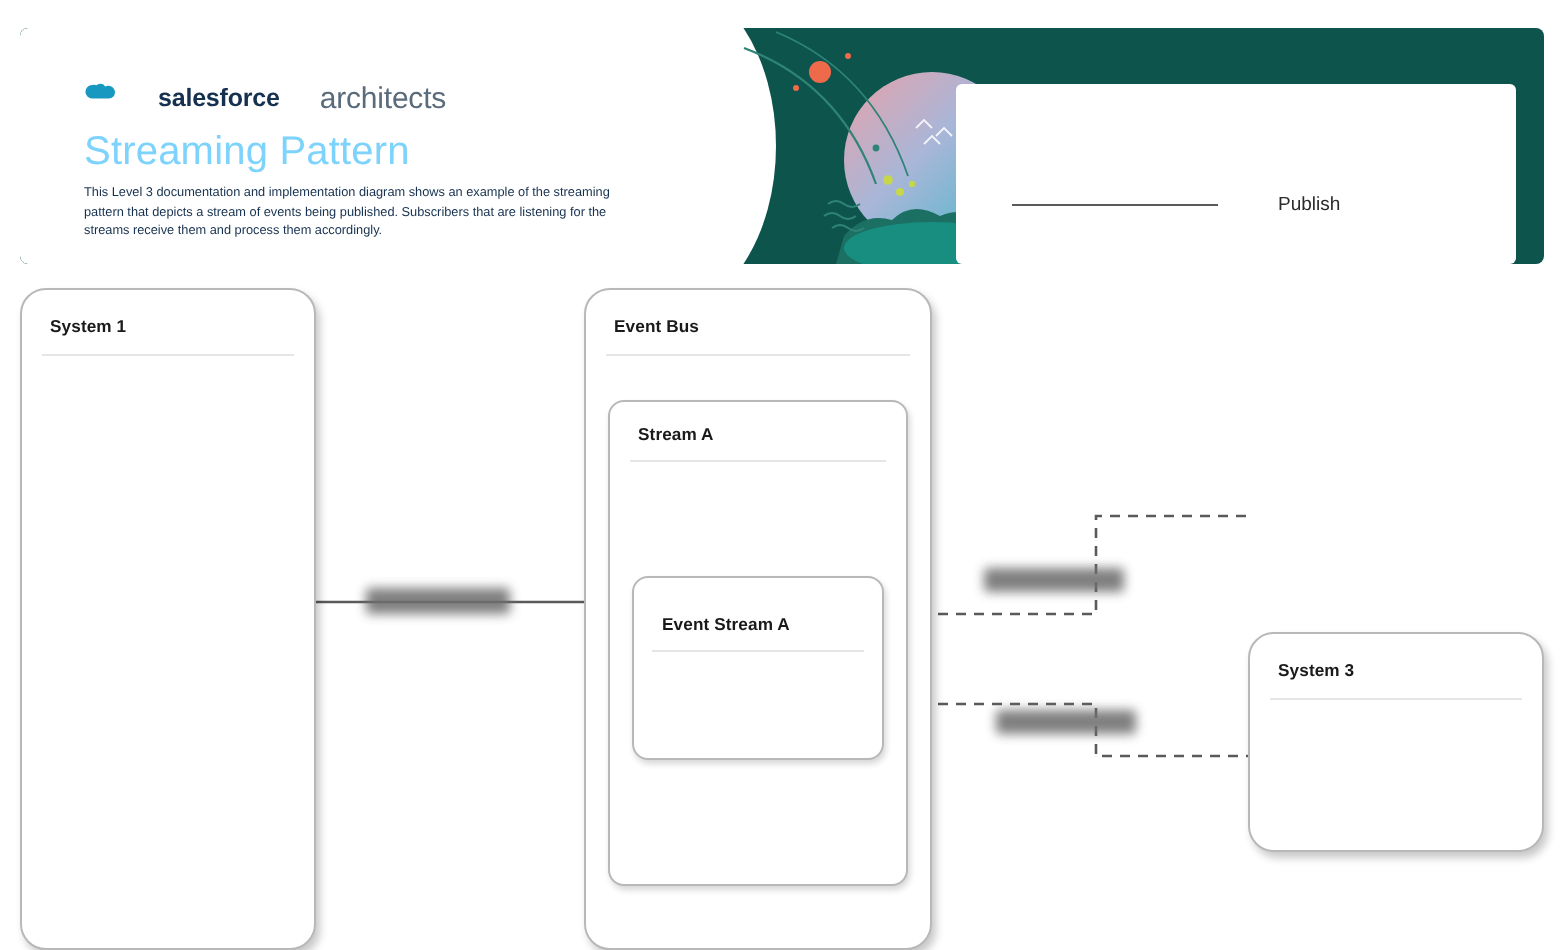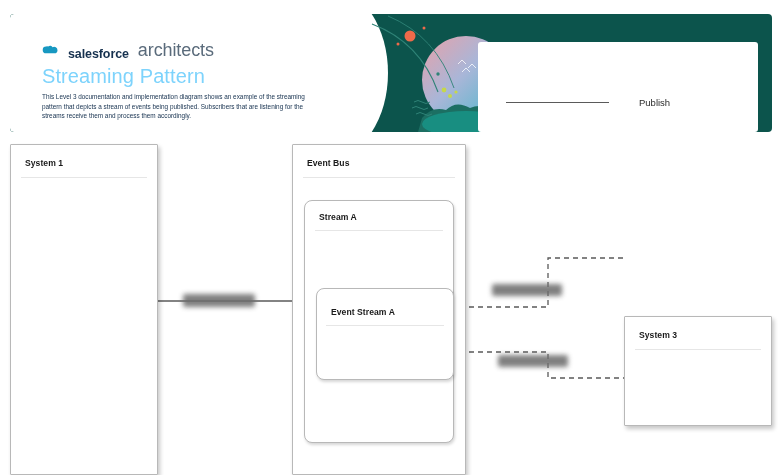--- a/index.html
+++ b/index.html
@@ -45,33 +45,33 @@
     height: 166px;
     background: #ffffff;
     border-radius: 50%;
   }
 
   .brand-row {
     position: absolute;
     left: 32px;
     top: 26px;
     display: flex;
-    align-items: flex-end;
-    gap: 9px;
+    align-items: center;
+    gap: 20px;
     z-index: 4;
   }
   .cloud-logo { display: block; }
   .brand-sf {
     font-size: 12.5px;
     font-weight: bold;
     color: #16314f;
     letter-spacing: -0.1px;
   }
   .brand-arch {
-    font-size: 18px;
+    font-size: 15px;
     font-weight: normal;
     color: #5a6b7b;
     letter-spacing: -0.1px;
   }
 
   #banner-title {
     position: absolute;
     left: 32px;
     top: 51px;
     font-size: 20px;
@@ -132,21 +132,21 @@
     margin-left: 30px;
     font-size: 9.5px;
     color: #2b2b2b;
   }
 
   
   .node {
     position: absolute;
     background: #ffffff;
     border: 1px solid #b8b8b8;
-    border-radius: 1px;
+    border-radius: 13px;
     box-shadow: 2px 3px 4px rgba(0,0,0,0.22);
     box-sizing: border-box;
   }
   .node-title {
     position: absolute;
     left: 14px;
     top: 13px;
     font-size: 8.6px;
     font-weight: bold;
     color: #1a1a1a;
@@ -158,21 +158,21 @@
     right: 10px;
     top: 32px;
     height: 0;
     border-top: 1px solid #e6e6e6;
   }
 
   #node-system1 { left: 10px;  top: 144px; width: 148px; height: 331px; }
   #node-eventbus { left: 292px; top: 144px; width: 174px; height: 331px; }
   #node-channela { left: 304px; top: 200px; width: 150px; height: 243px;
                    border-radius: 8px; box-shadow: 1px 2px 3px rgba(0,0,0,0.16); }
-  #node-eventstream { left: 316px; top: 288px; width: 138px; height: 92px;
+  #node-eventstream { left: 316px; top: 288px; width: 126px; height: 92px;
                       border-radius: 8px; box-shadow: 1px 2px 3px rgba(0,0,0,0.16); }
   #node-system2 { left: 624px; top: 210px; width: 148px; height: 110px; }
   #node-system3 { left: 624px; top: 316px; width: 148px; height: 110px; }
 
   #node-channela .node-title { top: 11px; }
   #node-channela .node-divider { top: 29px; }
   #node-eventstream .node-title { top: 18px; }
   #node-eventstream .node-divider { top: 36px; left: 9px; right: 9px; }
 
   

